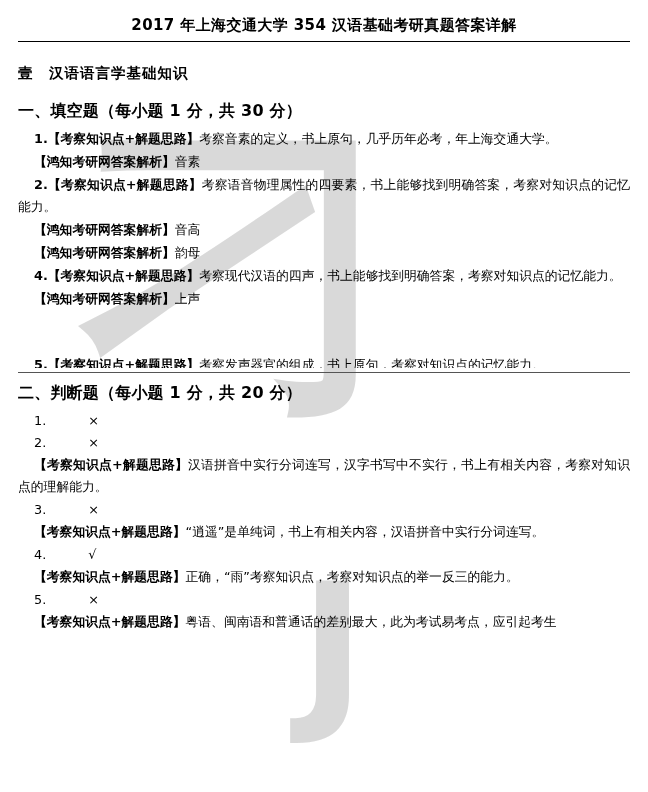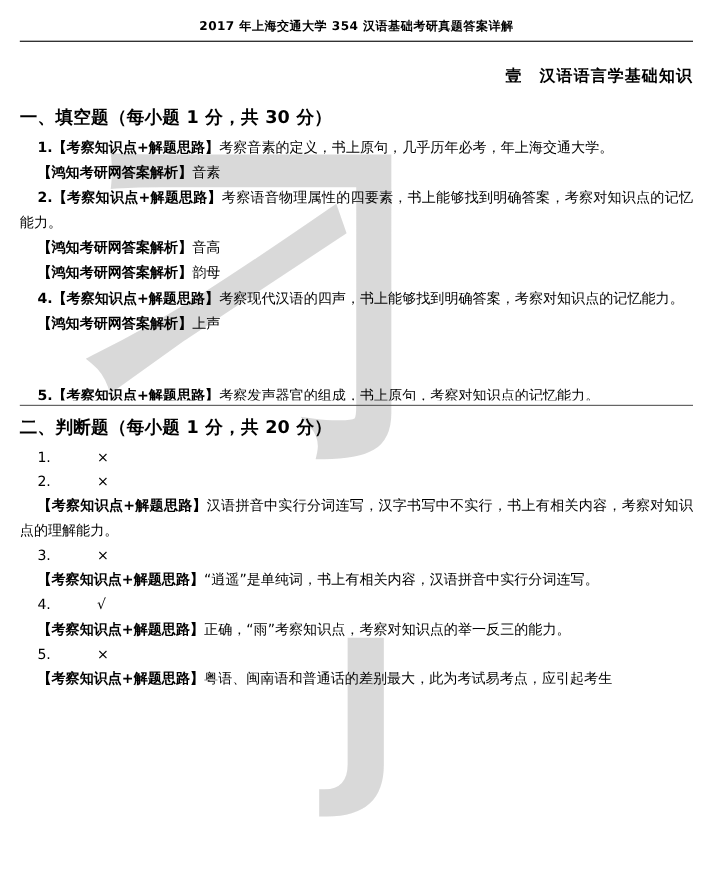--- a/index.html
+++ b/index.html
@@ -55,33 +55,33 @@
     opacity: 0.95;
   }
 
   .content {
     position: relative;
     z-index: 2;
   }
 
   .doc-title {
     text-align: center;
-    font-size: 11px;
+    font-size: 15px;
     font-weight: bold;
     letter-spacing: 0.4px;
     margin-top: 16px;
     margin-bottom: 4px;
   }
   .title-rule {
     border: none;
     border-top: 1px solid #000;
     margin: 6px 0 0 0;
   }
   .section-title {
-    text-align: right;
+    text-align: left;
     font-size: 14.5px;
     font-weight: bold;
     margin-top: 22px;
     margin-bottom: 18px;
     letter-spacing: 1px;
   }
   .heading {
     font-size: 16px;
     font-weight: bold;
     margin: 10px 0 6px 0;

